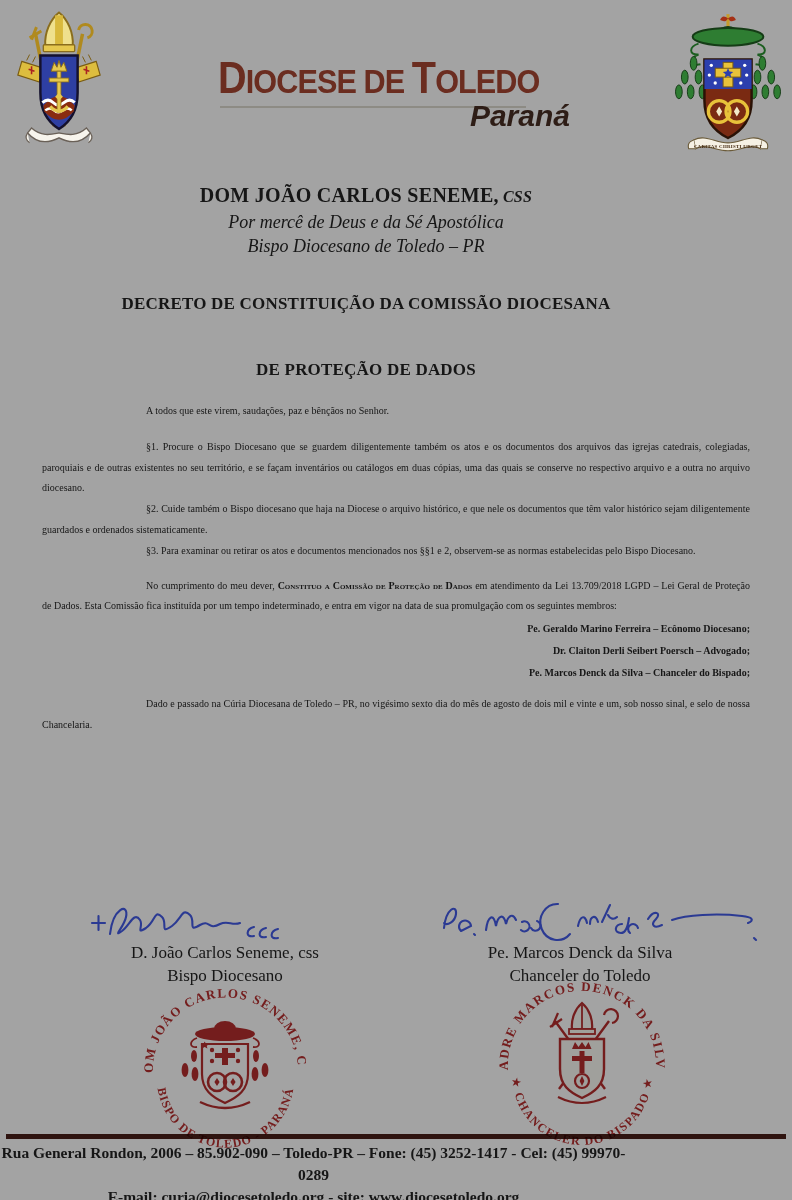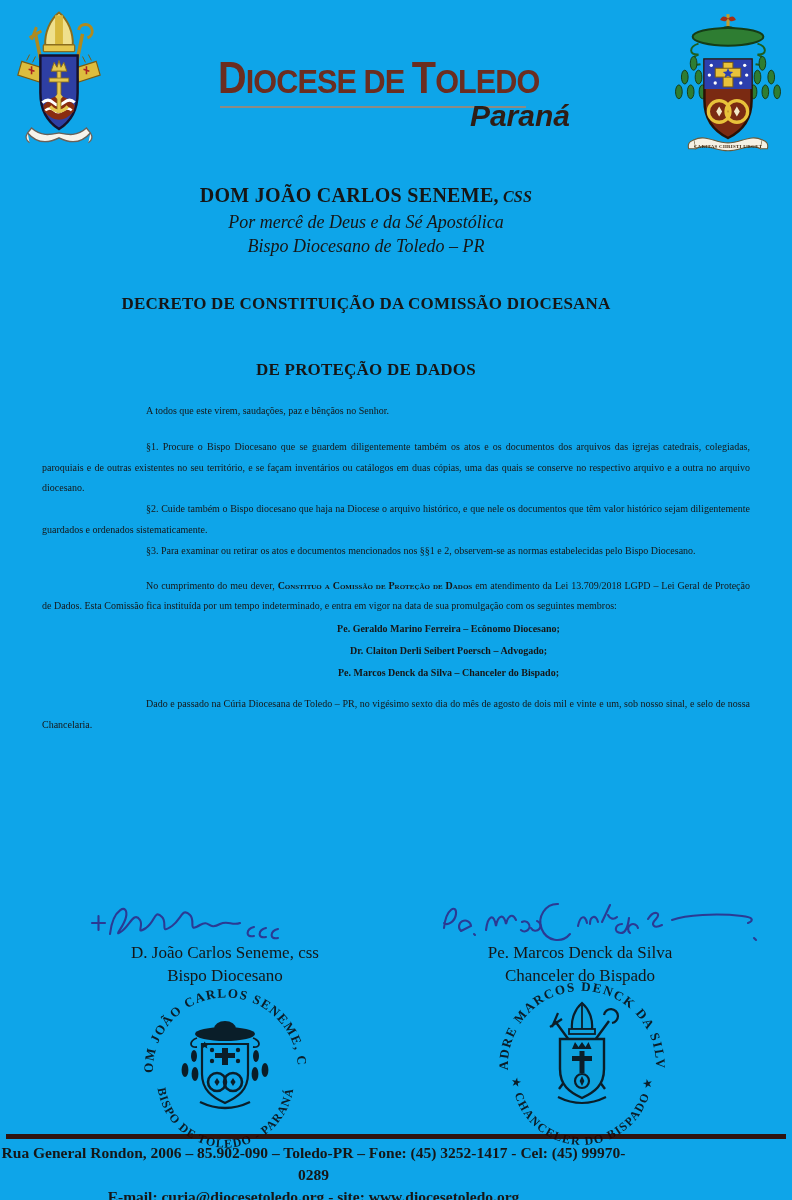--- a/index.html
+++ b/index.html
@@ -1,17 +1,17 @@
 <!DOCTYPE html>
 <html><head>
 <meta charset="utf-8">
 <style>
   html,body{margin:0;padding:0;background:#e8e8e4;}
   .page{position:relative;width:792px;height:1200px;margin:0 auto;overflow:hidden;
-        background:#0ea5e9;font-family:"Liberation Serif",serif;color:#161616;}
+        background:#a3a3a3;font-family:"Liberation Serif",serif;color:#161616;}
   
   .crest{position:absolute;}
   .wordmark{position:absolute;left:218px;top:56px;width:354px;}
   .wm-line{white-space:nowrap;font-family:"Liberation Sans",sans-serif;font-weight:bold;
            color:#6b2d20;transform:scaleX(.9);transform-origin:left top;letter-spacing:-1px;}
   .wm-line .big{font-size:44px;line-height:44px;}
   .wm-line .sm{font-size:34px;line-height:44px;}
   .wm-rule{position:absolute;left:2px;top:50px;width:306px;height:2px;background:#8d8b84;}
   .wm-region{position:absolute;right:2px;top:43px;font-family:"Liberation Sans",sans-serif;
              font-weight:bold;font-style:italic;font-size:30px;color:#2e1d16;}
@@ -21,21 +21,21 @@
   .postnom{font-style:italic;font-size:16px;}
   .subt{font-style:italic;font-size:18px;line-height:24px;}
   .decree-title{font-weight:bold;font-size:17px;line-height:26px;letter-spacing:.2px;}
   
   .body-flow{position:absolute;left:42px;top:376px;width:708px;font-size:10px;line-height:20.8px;
              text-align:justify;margin-top:25px;}
   .body-flow p{margin:0;text-indent:104px;}
   .p-salutation{margin-bottom:15px !important;}
   .p-constituo{margin-top:14px !important;}
   .sc{font-weight:bold;font-variant:small-caps;}
-  .members{margin:1px 0 0 105px;font-weight:bold;line-height:22px;text-align:center;}
+  .members{margin:1px 0 0 105px;font-weight:bold;line-height:22px;text-align:right;}
   .p-closing{margin-top:10px !important;text-indent:96px;}
   
   .sigblock{position:absolute;text-align:center;font-size:17px;line-height:23px;}
   .sig-svg{position:absolute;}
   
   .stamp{position:absolute;mix-blend-mode:multiply;opacity:.93;z-index:5;}
   .arc-text{font-family:"Liberation Serif","DejaVu Sans",serif;font-weight:bold;}
   .protocol{position:absolute;left:42px;top:1022px;font-weight:bold;font-size:17px;line-height:24px;}
   
   .footer-rule{position:absolute;left:6px;top:1134px;width:780px;height:5px;background:#2f1410;z-index:2;}
@@ -186,21 +186,21 @@
       <path d="M50,38 c2,-15 8,-17 10,-4 c2,-11 8,-13 10,-2 c2,-9 7,-11 10,-4 m6,2 a5,5 0 1 1 -1,8 m10,-2 a5,5 0 1 0 6,-7"></path>
       <path d="M122,12 a17,18 0 1 0 12,30"></path>
       <path d="M142,34 c2,-10 7,-12 9,-3 m3,1 c0,-8 6,-10 8,-2 m4,0 l8,-17 m-2,10 c2,4 6,5 9,2"></path>
       <path d="M186,32 c-7,0 -9,9 -1,9 c5,0 7,-7 8,-15 m1,15 a5,5 0 1 1 8,-5"></path>
       <path d="M212,27 c6,-10 14,-6 8,0 c-6,6 -2,10 6,6 m10,-5 c14,-5 44,-7 70,-4 c10,1 13,4 6,7"></path>
       <path d="M318,46 l2,2"></path>
     </g>
   </svg>
   <div class="sigblock" style="left:430px;top:941px;width:300px;">
     <div>Pe. Marcos Denck da Silva</div>
-    <div>Chanceler do Bispado</div>
+    <div>Chanceler do Toledo</div>
   </div>
 
 
   <svg class="stamp" style="left:138px;top:982px;" width="175" height="175" viewBox="0 0 175 175">
     <defs>
       <path id="arcL1" d="M 15,88 A 72.5,72.5 0 0 1 160,88" fill="none"></path>
       <path id="arcL2" d="M 19,97 A 68.5,68.5 0 0 0 156,97" fill="none"></path>
     </defs>
     <text class="arc-text" font-size="13" letter-spacing="1.4" fill="#b01d1d">
       <textPath href="#arcL1" startOffset="50%" text-anchor="middle">DOM JOÃO CARLOS SENEME, CSS</textPath>

